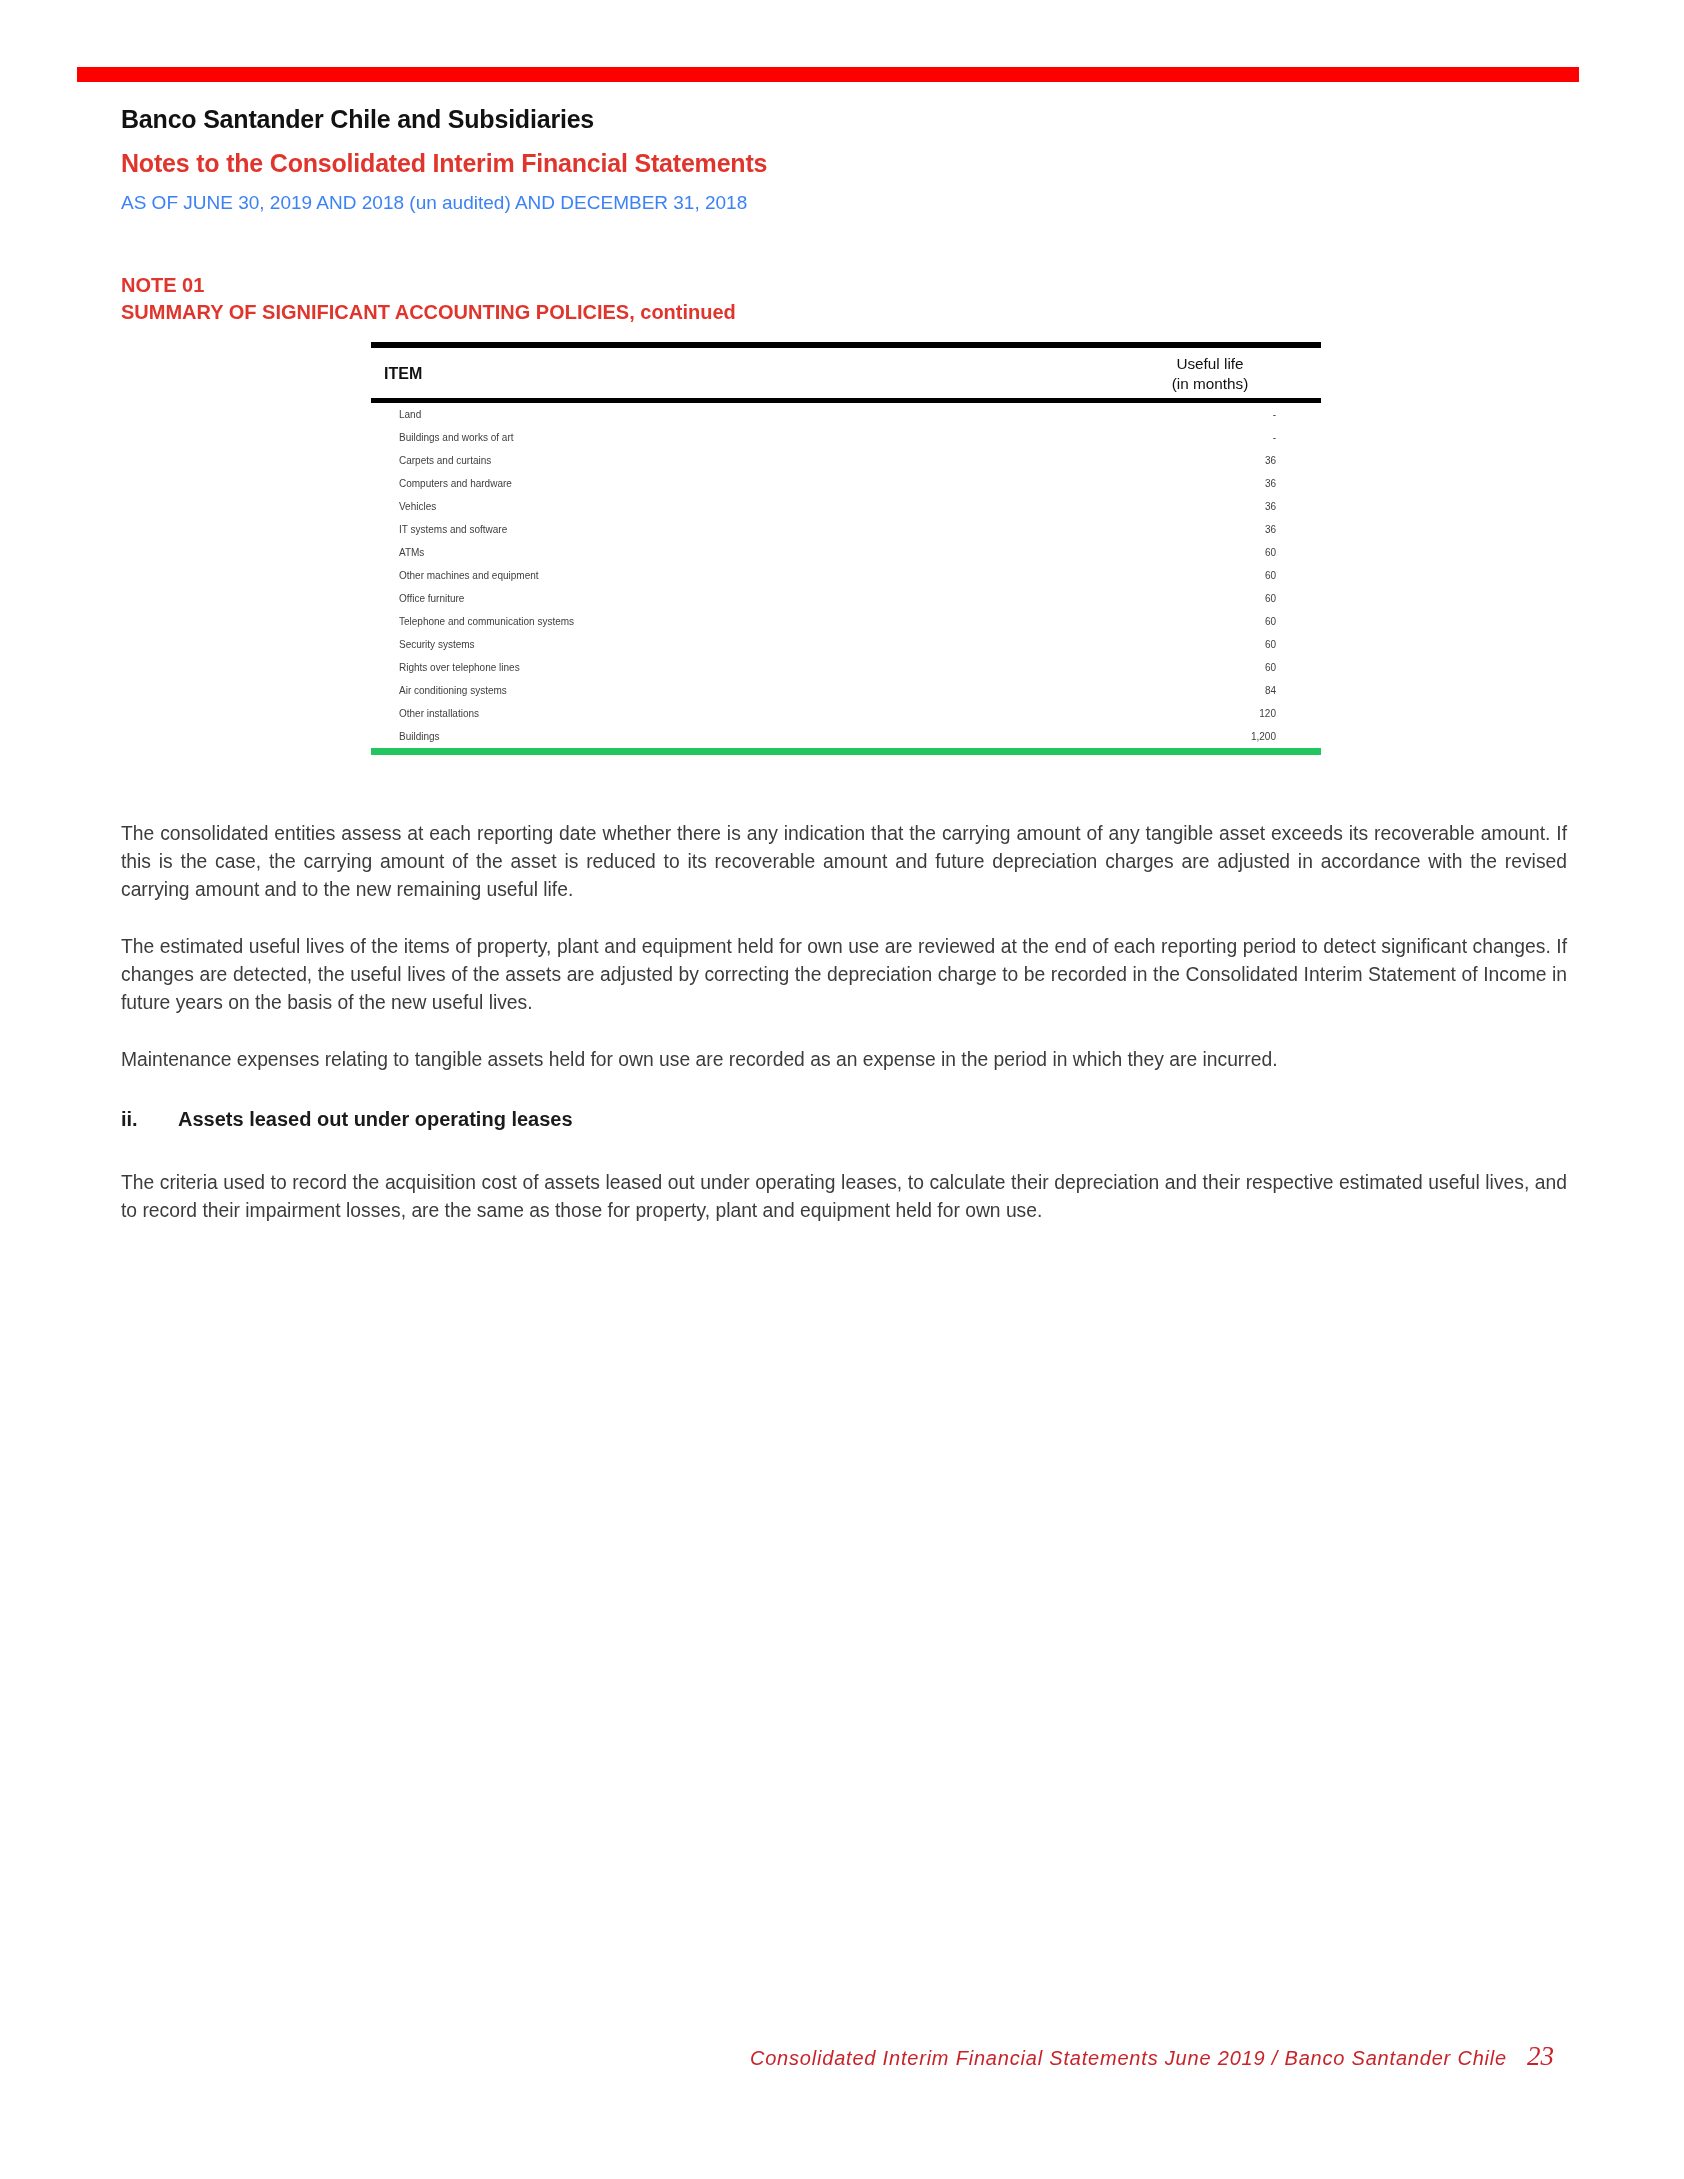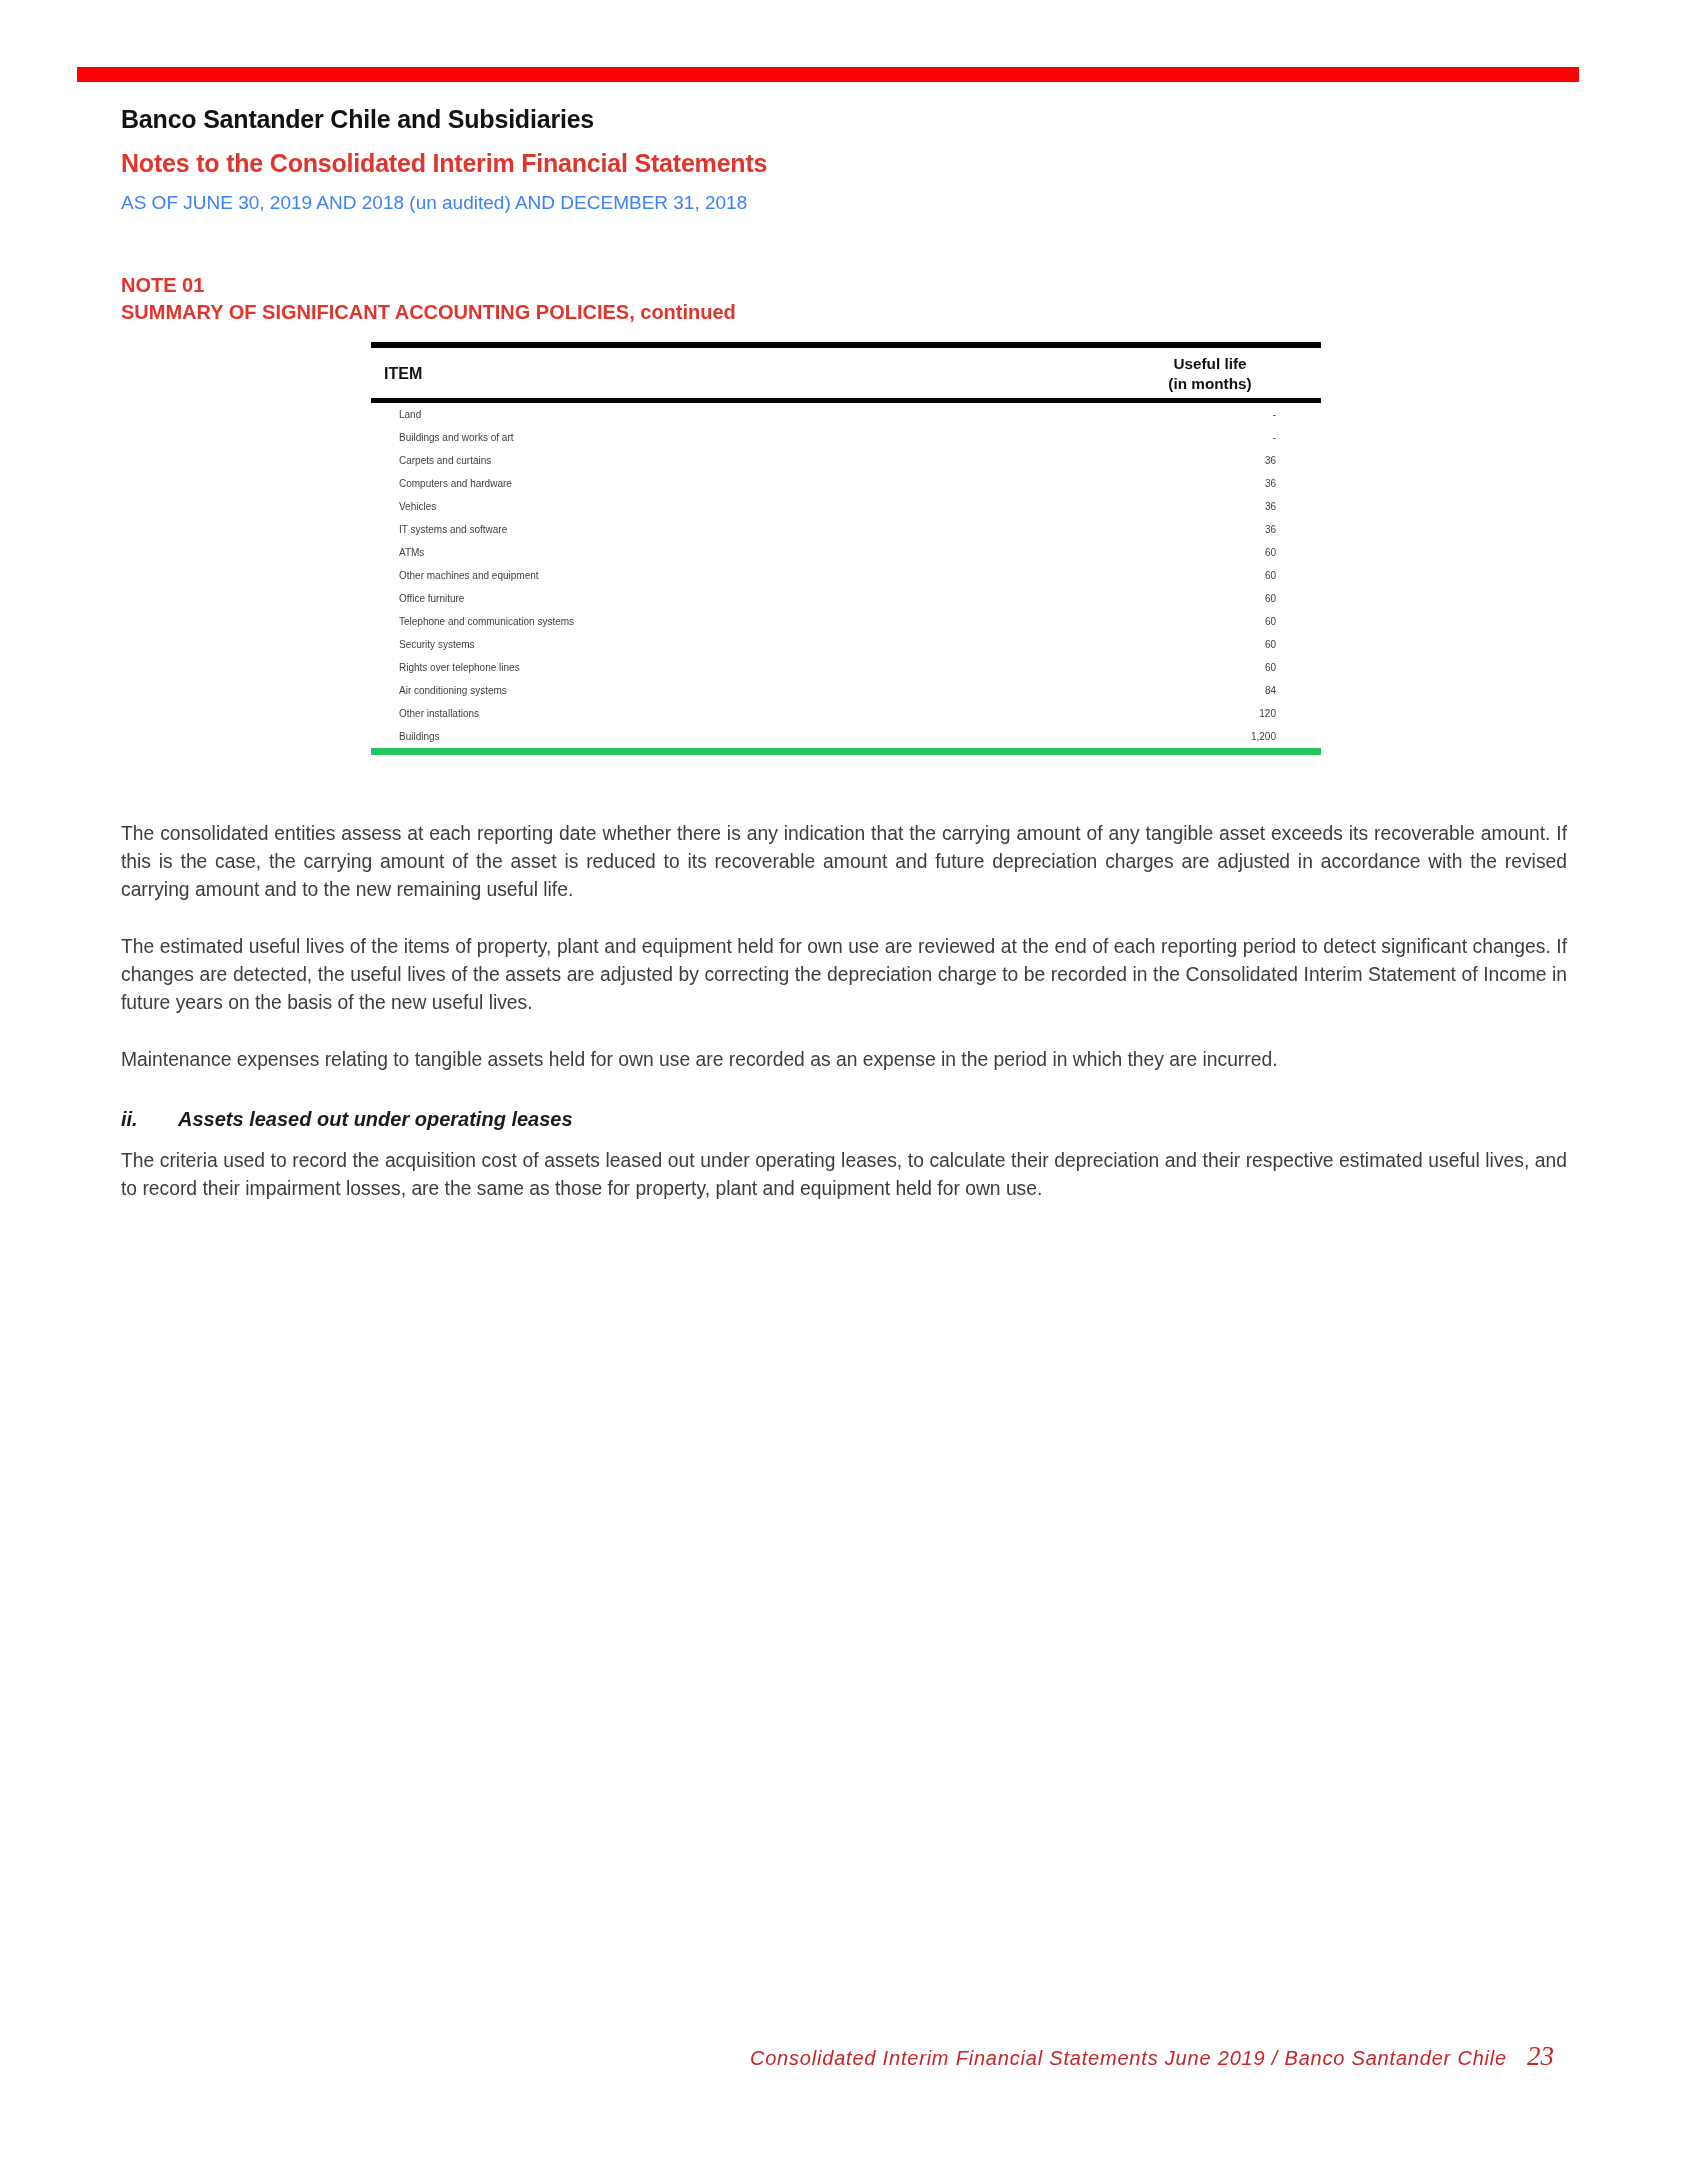--- a/index.html
+++ b/index.html
@@ -67,21 +67,21 @@
     vertical-align: middle;
     font-size: 16px;
     font-weight: bold;
     color: #111;
     padding: 12px 0 10px 13px;
   }
   .th-life {
     width: 208px;
     text-align: center;
     font-size: 15.3px;
-    font-weight: bold;
+    font-weight: normal;
     color: #111;
     line-height: 1.3;
     padding: 6px 14px 4px 0;
   }
   tbody td {
     font-size: 10px;
     color: #3e3e3e;
     height: 23px;
     line-height: 23px;
     white-space: nowrap;
@@ -96,22 +96,21 @@
     line-height: 28px;
     color: #3c3c3c;
     text-align: justify;
   }
   .body-text p { margin-bottom: 29px; }
   .subheading {
     font-weight: bold;
     color: #1b1b1b;
     font-size: 20px;
     text-align: left;
-    margin: 31px 0 14px 0;
-    font-style: italic;
+    margin: 31px 0 36px 0;
   }
   .subheading .numeral {
     display: inline-block;
     width: 57px;
   }
   .footer {
     position: absolute;
     top: 2041px;
     right: 130px;
     white-space: nowrap;

